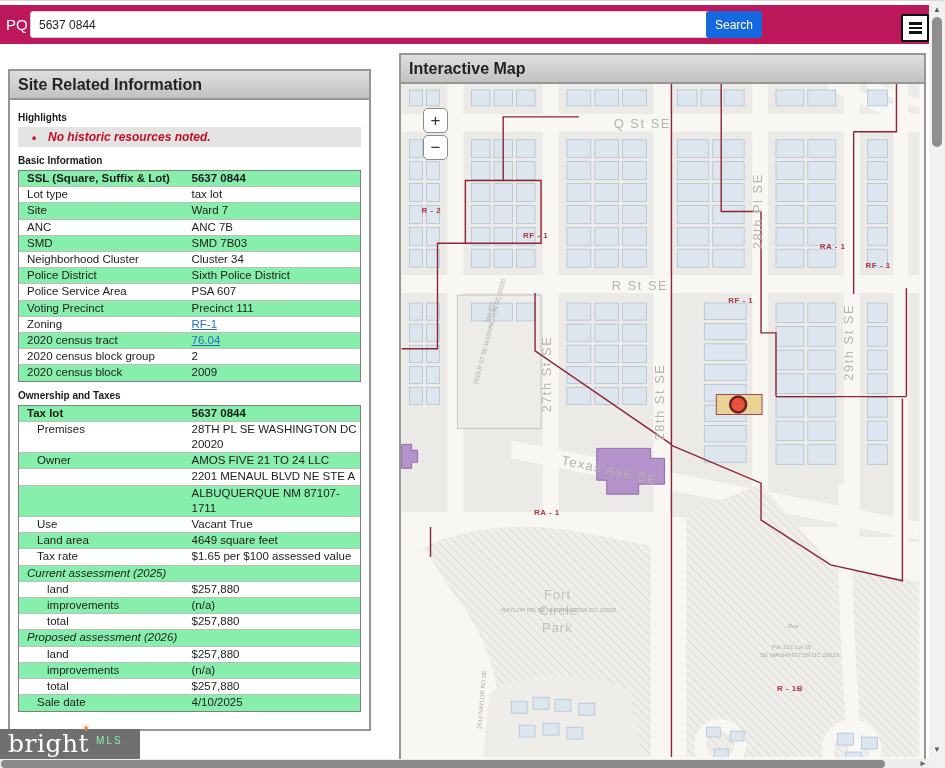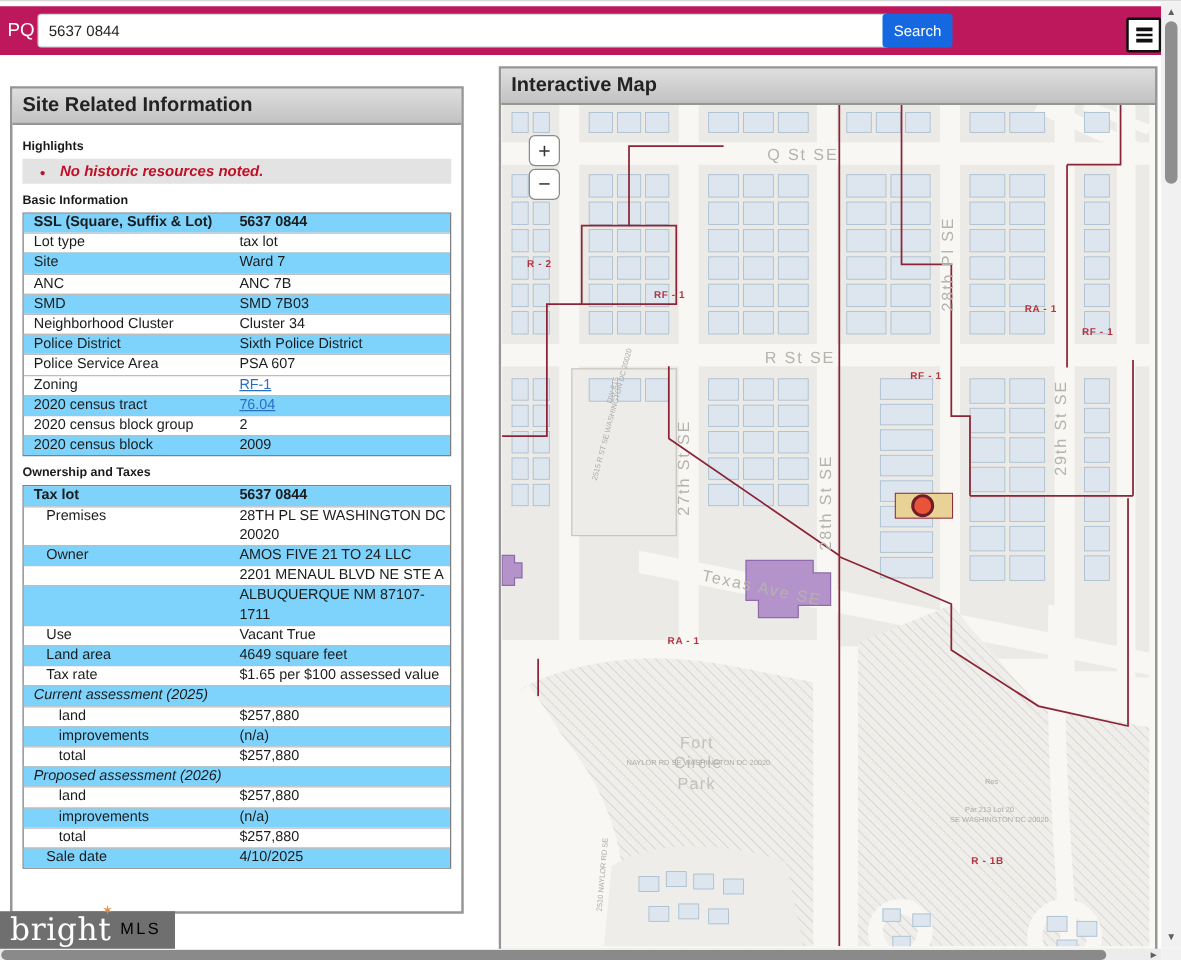--- a/index.html
+++ b/index.html
@@ -22,21 +22,21 @@
   #left-panel{left:8px;top:68px;width:359px;height:658px;}
   #map-panel{left:399px;top:52px;width:523px;height:704px;}
   .lp-content{padding:4px 8px;}
   .sect{font-size:10px;font-weight:bold;color:#1a1a1a;margin:8px 0 4px 0;}
   .note{background:#e3e3e3;margin:2px 0 2px 0;padding:3px 4px 3px 30px;position:relative;
         font-size:12px;font-weight:bold;font-style:italic;color:#bf1026;}
   .note .dot{position:absolute;left:14px;top:4px;color:#bf1026;font-style:normal;}
   .tbl{border:1px solid #7f7f7f;margin-bottom:4px;}
   .row{display:flex;min-height:15px;line-height:15.2px;font-size:11.5px;color:#1c1c1c;border-top:1px solid #bdbdbd;}
   .row:first-child{border-top:none;}
-  .row.odd{background:#7dd3fc;}
+  .row.odd{background:#86efac;}
   .row .lbl{flex:0 0 50%;padding-left:8px;box-sizing:border-box;}
   .row .val{flex:1;padding-left:2px;}
   .row.b .lbl,.row.b .val{font-weight:bold;}
   .row.sec .lbl{font-style:italic;flex:1;}
   .row .lbl.in1{padding-left:18px;}
   .row .lbl.in2{padding-left:28px;}
   .row a{color:#2b6fc2;text-decoration:underline;cursor:pointer;}
   
   .map-body{position:absolute;left:0;top:29px;right:0;bottom:0;background:#f8f7f4;overflow:hidden;}
   .zoomctl{position:absolute;left:22px;top:24px;z-index:5;display:flex;flex-direction:column;gap:2px;}
@@ -45,21 +45,21 @@
   svg text{font-family:"Liberation Sans",sans-serif;}
   .st{fill:#b5b3ad;font-size:13px;letter-spacing:1.5px;}
   .pk{fill:#c2c0ba;font-size:13px;letter-spacing:1px;}
   .zn{fill:#b23441;font-size:8px;font-weight:bold;letter-spacing:0.5px;}
   .sm{fill:#aeaca7;font-size:6px;}
   
   .brightbox{position:absolute;left:0;top:728px;width:140px;height:37px;background:#6f6f6f;
              display:flex;align-items:flex-start;padding-left:8px;box-sizing:border-box;}
   .bright-word{font-family:"DejaVu Serif",serif;font-size:25px;color:#fff;letter-spacing:0.5px;position:relative;}
   .bright-star{position:absolute;right:-2px;top:-7px;color:#ef8a3c;font-size:11px;}
-  .bright-mls{color:#000000;font-size:13px;letter-spacing:2px;margin-left:7px;margin-top:6px;}
+  .bright-mls{color:#86efac;font-size:10px;letter-spacing:2px;margin-left:7px;margin-top:6px;}
   
   .vsb{position:absolute;right:0;top:0;width:16px;height:758px;background:#f1f1f1;}
   .vsb .arr{position:absolute;left:0;width:16px;height:14px;color:#5f5f5f;font-size:8px;text-align:center;line-height:14px;cursor:pointer;}
   .vsb .thumb{position:absolute;left:3px;top:16px;width:10px;height:130px;background:#8f8f8f;border-radius:5px;cursor:pointer;}
   .hsb{position:absolute;left:0;top:758px;width:929px;height:10px;background:#ececec;}
   .hsb .thumb{position:absolute;left:1px;top:1px;width:884px;height:8px;background:#8a8a8a;border-radius:4px;cursor:pointer;}
   .hsb .arr{position:absolute;right:0;top:0;width:12px;height:10px;color:#5f5f5f;font-size:8px;line-height:10px;text-align:center;cursor:pointer;}
   .corner{position:absolute;right:0;top:758px;width:16px;height:10px;background:#f1f1f1;}
 </style>
 </head>
@@ -110,20 +110,24 @@
           <div class="lbl">Neighborhood Cluster</div>
           <div class="val">Cluster 34</div>
         </div>
         <div class="row odd">
           <div class="lbl">Police District</div>
           <div class="val">Sixth Police District</div>
         </div>
         <div class="row">
           <div class="lbl">Police Service Area</div>
           <div class="val">PSA 607</div>
+        </div>
+        <div class="row odd">
+          <div class="lbl">Voting Precinct</div>
+          <div class="val">Precinct 111</div>
         </div>
         <div class="row">
           <div class="lbl">Zoning</div>
           <div class="val"><a>RF-1</a></div>
         </div>
         <div class="row odd">
           <div class="lbl">2020 census tract</div>
           <div class="val"><a>76.04</a></div>
         </div>
         <div class="row">

